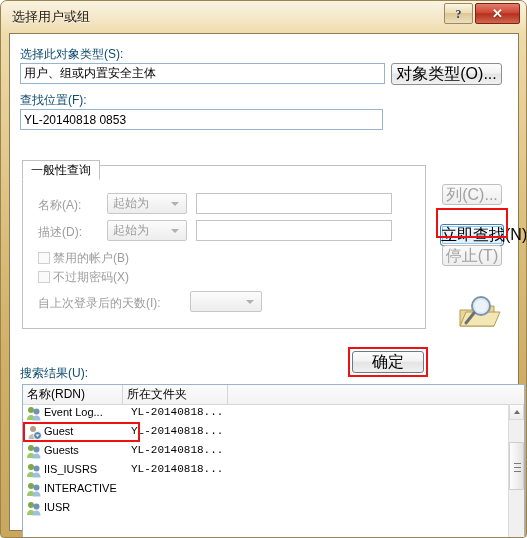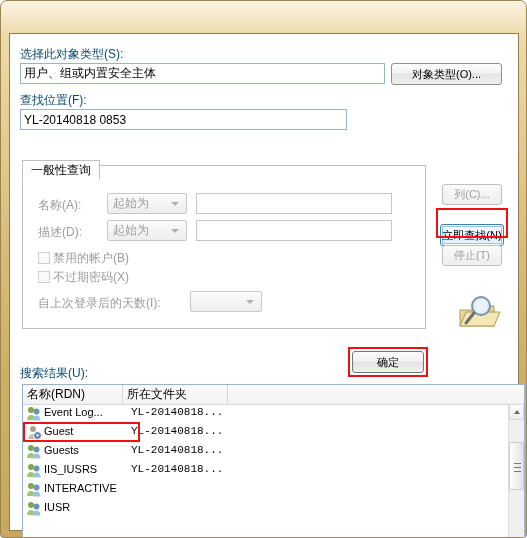--- a/index.html
+++ b/index.html
@@ -125,21 +125,21 @@
   }
   .txtbox.plain { border-color: #c4c4c4; }
 
   .btn {
     position: absolute;
     box-sizing: border-box;
     background: linear-gradient(180deg, #fdfdfd 0%, #f2f2f2 46%, #e4e4e4 50%, #f0f0f0 100%);
     border: 1px solid #8e8f8f;
     border-radius: 3px;
     font-family: "Liberation Sans", "DejaVu Sans", sans-serif;
-    font-size: 11px;
+    font-size: 16px;
     color: #000000;
     text-align: center;
     white-space: nowrap;
     cursor: default;
     padding: 0;
   }
   .btn.disabled {
     color: #a0a0a0;
     border-color: #bfbfbf;
     background: linear-gradient(180deg, #fbfbfb 0%, #f4f4f4 50%, #eeeeee 100%);
@@ -347,29 +347,40 @@
     border-top: 1px solid #7a7a7a;
   }
 </style>
 </head>
 <body>
 
 <div id="window">
 
   <div id="frame-gloss"></div>
 
+  <div id="titlebar">
+    <div id="title-text">选择用户或组</div>
+
+    <div class="caption-btn" id="help-btn">
+      <div id="help-glyph">?</div>
+    </div>
+
+    <div class="caption-btn" id="close-btn">
+      <div id="close-glyph">✕</div>
+    </div>
+  </div>
 
   <div id="client">
 
     <div class="lbl" style="left:10px; top:12px;">选择此对象类型(S):</div>
     <input class="txtbox" style="left: 10px; top: 29px; width: 365px; height: 21px;" readonly="" value="用户、组或内置安全主体">
     <button class="btn" style="left:381px; top:29px; width:111px; height:22px;">对象类型(O)...</button>
 
     <div class="lbl" style="left:10px; top:58px;">查找位置(F):</div>
-    <input class="txtbox" style="left: 10px; top: 75px; width: 327px; height: 21px;" readonly="" value="YL-20140818 0853">
+    <input class="txtbox" style="left: 10px; top: 75px; width: 363px; height: 21px;" readonly="" value="YL-20140818 0853">
 
     <div id="tabpanel"></div>
     <div id="tab">一般性查询</div>
 
     <div class="lbl dis" style="left:28px; top:163px;">名称(A):</div>
     <div class="combo" style="left:97px; top:159px; width:80px;">
       <span>起始为</span>
       <span class="arrow"></span>
     </div>
     <input class="txtbox plain" style="left: 186px; top: 159px; width: 196px; height: 21px;" readonly="" value="">

